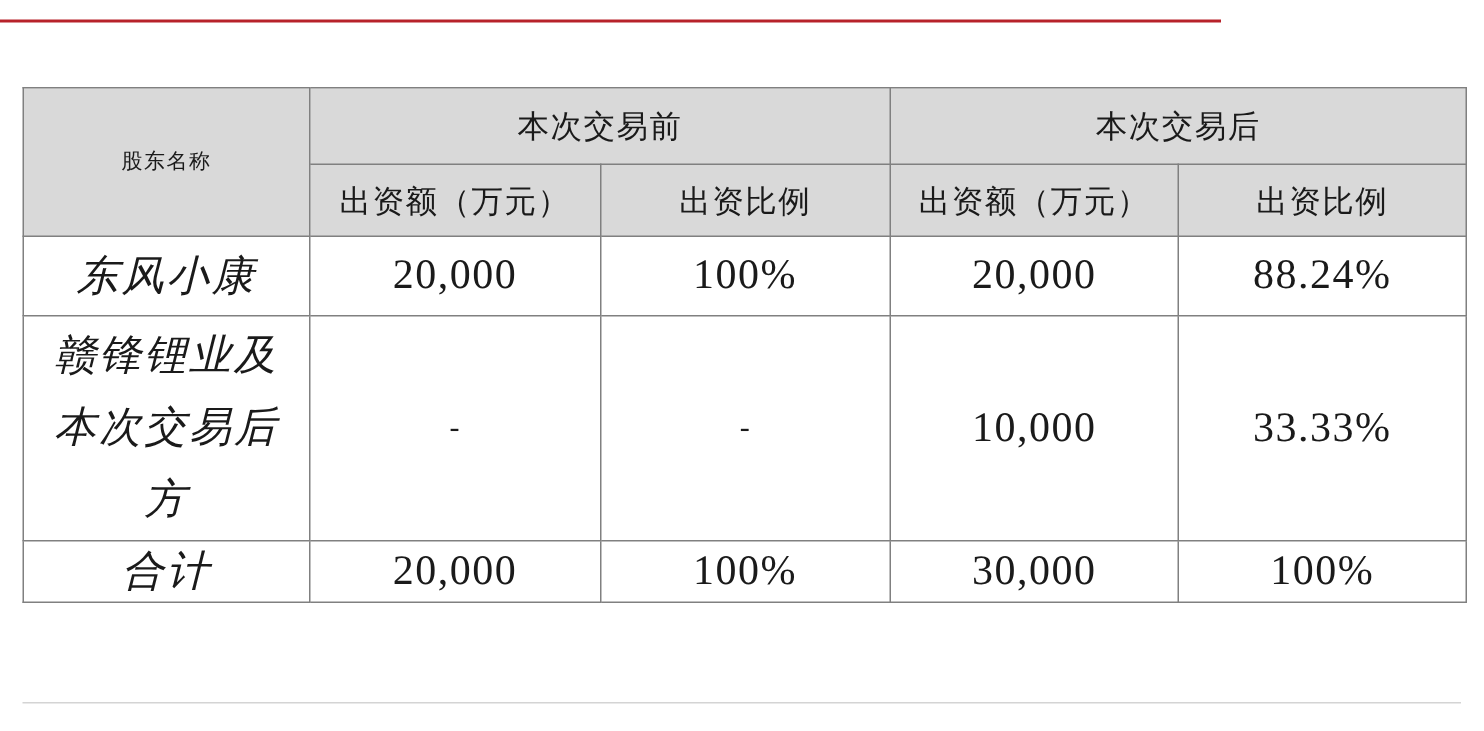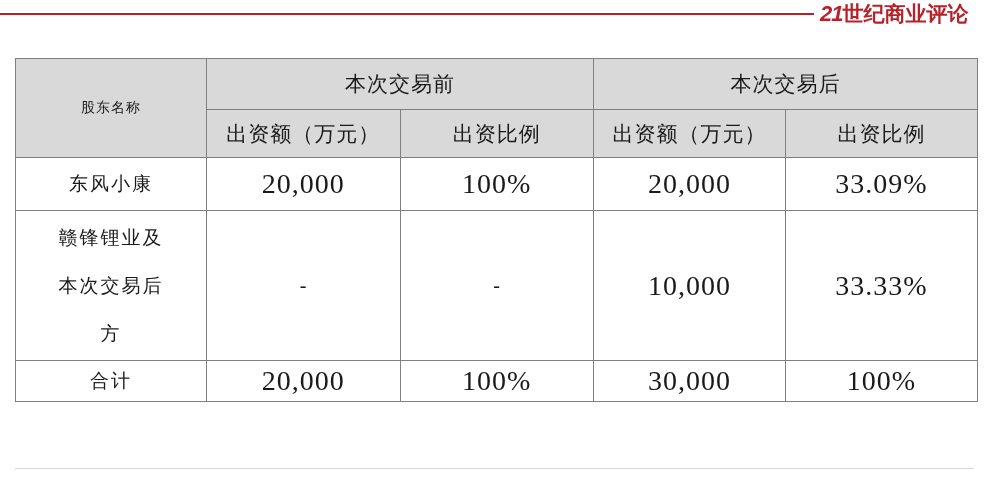--- a/index.html
+++ b/index.html
@@ -82,22 +82,23 @@
   }
   th.rowhead-corner {
     font-size: 14px;
     letter-spacing: 1px;
   }
   tbody td {
     font-size: 28px;
     letter-spacing: 0.5px;
   }
   tbody td.label {
-    font-size: 19px;
+    font-size: 28px;
     letter-spacing: 2px;
+    font-style: italic;
   }
   .h-group { height: 50px; }
   .h-sub   { height: 47px; }
   .r1 { height: 53px; }
   .r2 { height: 150px; }
   .r3 { height: 41px; }
 
   td.label-multi {
     line-height: 48px;
     letter-spacing: 2px;
@@ -118,23 +119,20 @@
     width: 959px;
     height: 1px;
     background: #d4d4d4;
   }
 </style>
 </head>
 <body>
 
 <div class="brand-bar">
   <div class="brand-rule"></div>
-  <div class="brand-logo">
-    <span class="num">21</span><span>世纪商业评论</span>
-  </div>
 </div>
 
 <div class="table-wrap">
   <table class="fin">
     <thead>
       <tr>
         <th class="rowhead-corner h-group" rowspan="2" style="width:190px;background:#d9d9d9;">股东名称</th>
         <th class="h-group" colspan="2" style="width:386px;">本次交易前</th>
         <th class="h-group" colspan="2" style="width:383px;">本次交易后</th>
       </tr>
@@ -144,21 +142,21 @@
         <th class="h-sub" style="width:223px;">出资额（万元）</th>
         <th class="h-sub" style="width:160px;">出资比例</th>
       </tr>
     </thead>
     <tbody>
       <tr class="r1">
         <td class="label">东风小康</td>
         <td class="num">20,000</td>
         <td class="num">100%</td>
         <td class="num">20,000</td>
-        <td class="num">33.09%</td>
+        <td class="num">88.24%</td>
       </tr>
       <tr class="r2">
         <td class="label label-multi">
           <div>赣锋锂业及</div>
           <div>本次交易后</div>
           <div>方</div>
         </td>
         <td class="dash">-</td>
         <td class="dash">-</td>
         <td class="num">10,000</td>

